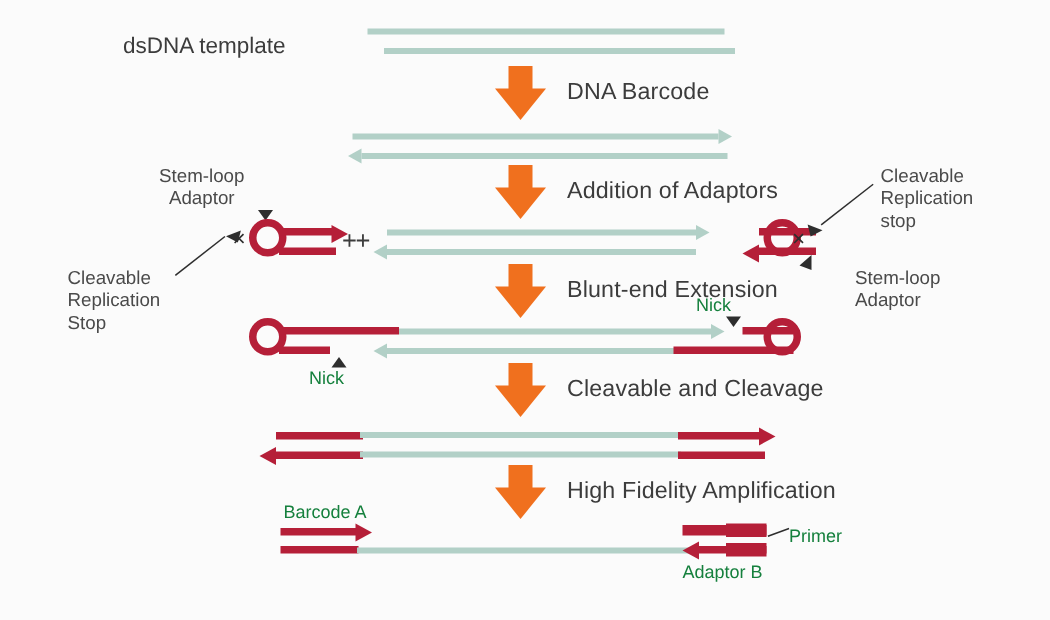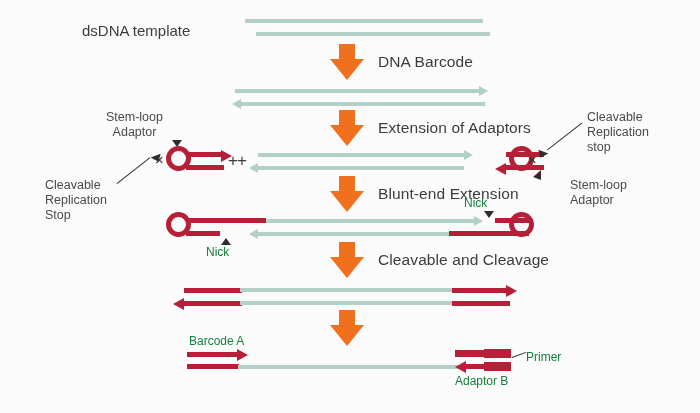--- a/index.html
+++ b/index.html
@@ -64,21 +64,21 @@
 
   <div class="teal" style="left:235px;top:89px;width:244px;"></div>
   <div class="ahead teal-r" style="left:479px;top:86px;"></div>
   <div class="teal" style="left:241px;top:102px;width:244px;"></div>
   <div class="ahead teal-l" style="left:232px;top:99px;"></div>
 
   <div class="oarrow" style="left:330px;top:110px;">
     <div class="shaft"></div>
       <div class="head"></div>
   </div>
-  <div class="lbl step-label" style="left:378px;top:119px;">Extension of Adaptors</div>
+  <div class="lbl step-label" style="left:378px;top:119px;">Addition of Adaptors</div>
 
   <div class="lbl anno" style="left:106px;top:110px;text-align:center;">Stem-loop
 Adaptor</div>
   <div class="ahead blk-d" style="left:172px;top:140px;"></div>
 
   <div class="loop" style="left:166px;top:146px;width:25px;height:25px;"></div>
   <div class="xmark" style="left:155px;top:152px;">×</div>
   <div class="red" style="left:186px;top:152px;width:37px;"></div>
   <div class="ahead red-r" style="left:221px;top:150px;"></div>
   <div class="red" style="left:186px;top:165px;width:38px;"></div>
@@ -148,20 +148,21 @@
 
   <div class="red" style="left:184px;top:301px;width:58px;"></div>
   <div class="teal" style="left:240px;top:301px;width:214px;"></div>
   <div class="red" style="left:452px;top:301px;width:58px;"></div>
   <div class="ahead red-l" style="left:173px;top:298px;"></div>
 
   <div class="oarrow" style="left:330px;top:310px;">
     <div class="shaft"></div>
       <div class="head"></div>
   </div>
+  <div class="lbl step-label" style="left:378px;top:319px;">High Fidelity Amplification</div>
 
   <div class="lbl small-anno" style="left:189px;top:334px;">Barcode A</div>
   <div class="red" style="left:187px;top:352px;width:52px;"></div>
   <div class="ahead red-r" style="left:237px;top:349px;"></div>
   <div class="red" style="left:187px;top:364px;width:52px;"></div>
   <div class="teal" style="left:238px;top:365px;width:222px;"></div>
 
   <div class="red thick" style="left:455px;top:350px;width:56px;"></div>
   <div class="red thick" style="left:484px;top:349px;width:27px;height:9px;"></div>
   <div class="red" style="left:466px;top:364px;width:45px;"></div>

